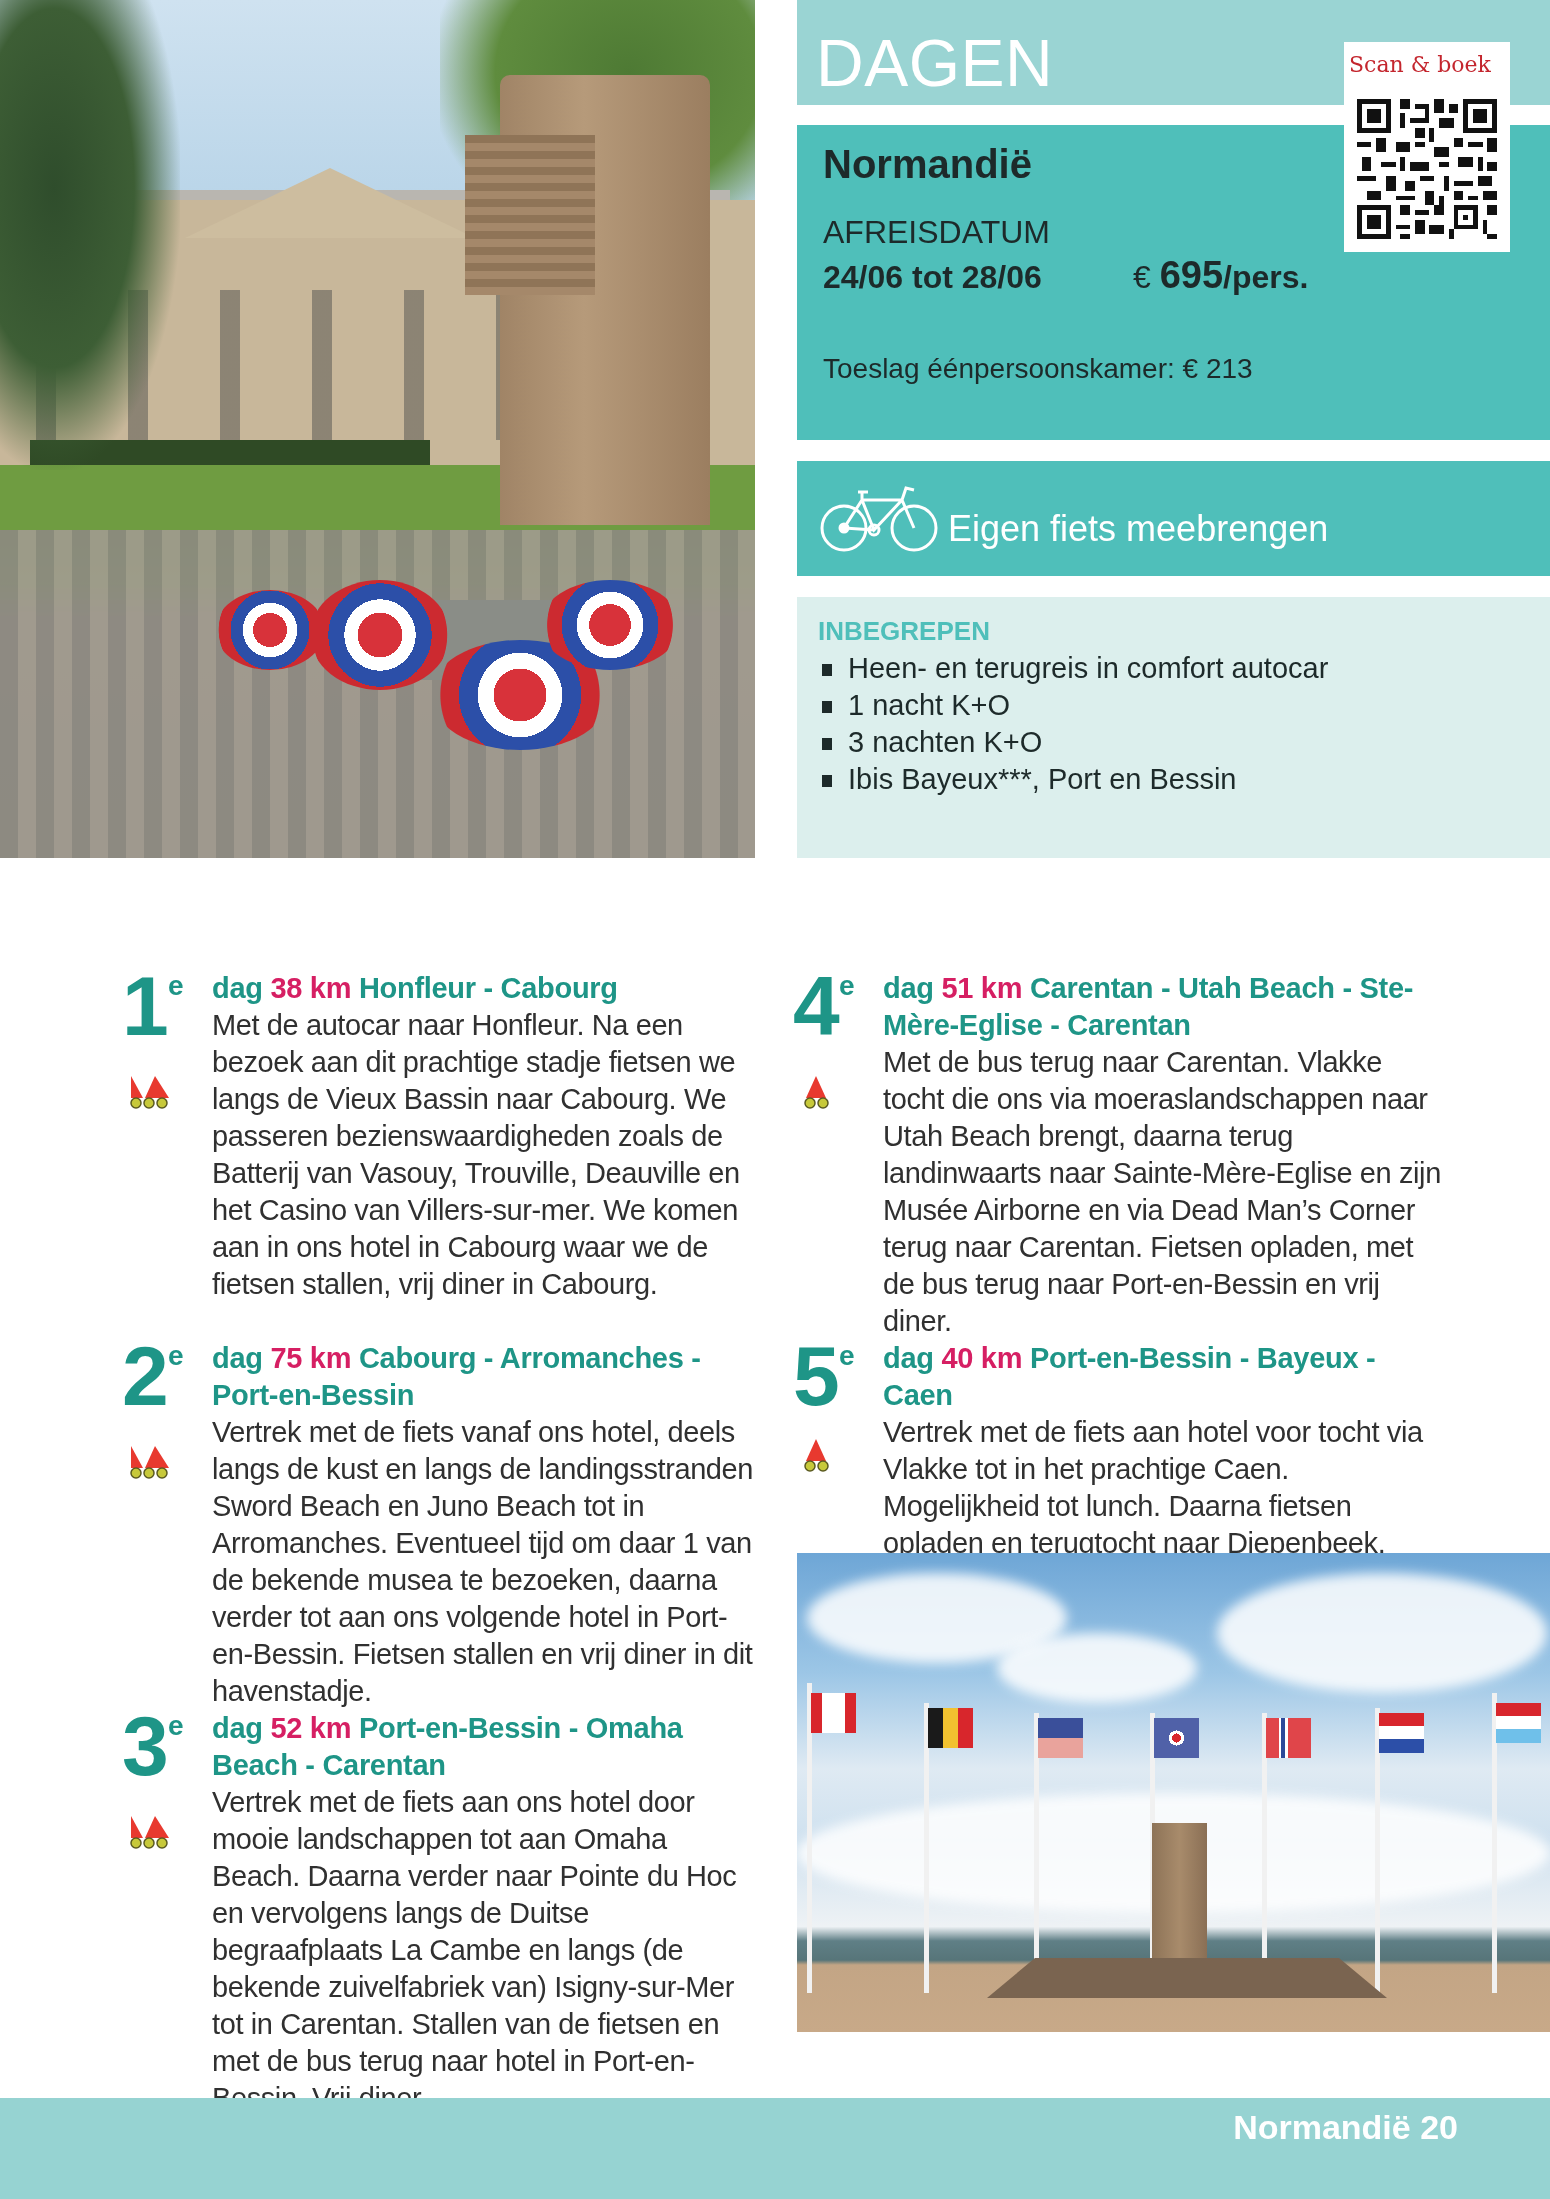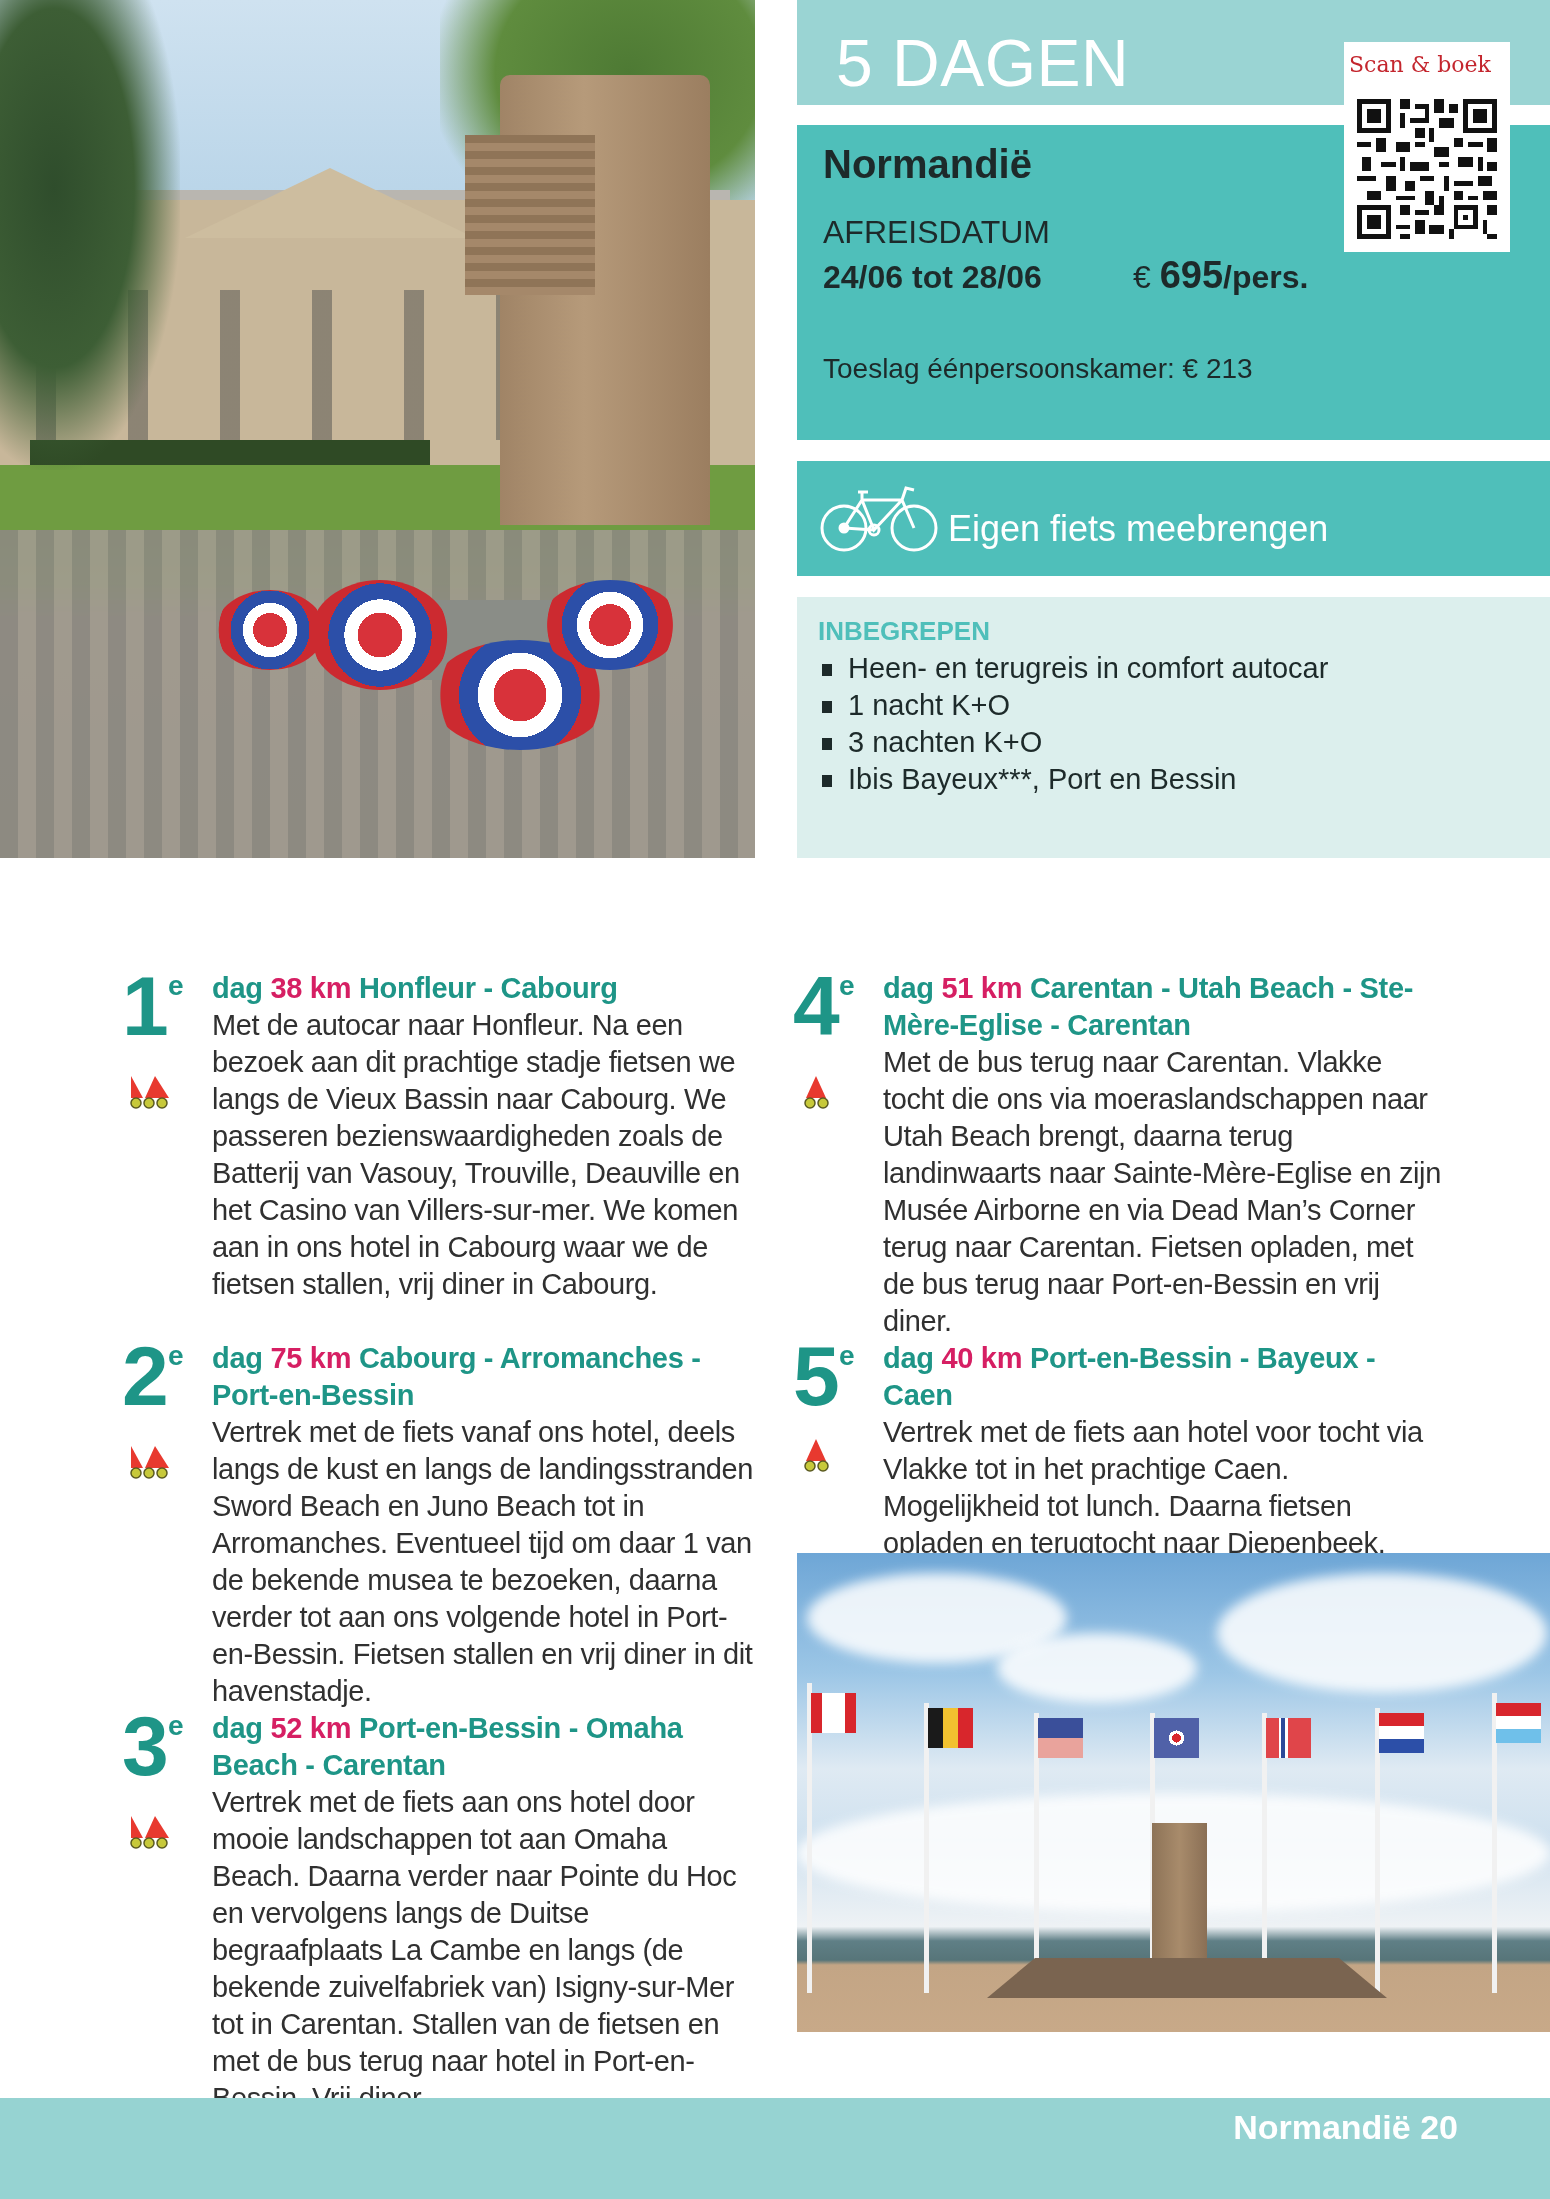--- a/index.html
+++ b/index.html
@@ -28,21 +28,21 @@
   .photo1 .hedge { position: absolute; left: 30px; top: 440px; width: 400px; height: 30px; background: #2f4a25; }
   .photo1 .cobble { position: absolute; left: 0; top: 530px; width: 755px; height: 328px;
     background: repeating-linear-gradient(90deg, #8d8a82 0 18px, #a19b90 18px 36px), #938e85; opacity: .9; }
   .photo1 .monument { position: absolute; left: 500px; top: 75px; width: 210px; height: 450px; background: linear-gradient(90deg, #a08466, #b69a7a 40%, #9b7e60); border-radius: 10px 10px 0 0; }
   .photo1 .plaque { position: absolute; left: 465px; top: 135px; width: 130px; height: 160px; background: repeating-linear-gradient(180deg, #8f7457 0 8px, #a5886a 8px 16px); }
   .photo1 .slab { position: absolute; left: 405px; top: 600px; width: 150px; height: 80px; background: #8a8d87; transform: skewX(-12deg); }
   .photo1 .wreath { position: absolute; border-radius: 50%; background: radial-gradient(circle, #d8323a 0 25%, #ffffff 25% 40%, #2c4fa8 40% 58%, #cc2a30 58% 75%, rgba(0,0,0,0) 76%); }
 
   
   .band-light { left: 797px; top: 0; width: 753px; height: 105px; background: #9ad4d3; }
-  .days-title { left: 836px; top: 30px; font-size: 66px; color: #ffffff; letter-spacing: 0.5px; line-height: 1; }
+  .days-title { left: 760px; top: 30px; font-size: 66px; color: #ffffff; letter-spacing: 0.5px; line-height: 1; }
   .info-box { left: 797px; top: 125px; width: 753px; height: 315px; background: #4fbfba; }
   .dest-title { left: 823px; top: 142px; font-size: 40px; font-weight: bold; color: #1d2a2a; }
   .dep-label { left: 823px; top: 214px; font-size: 32px; color: #1d2a2a; }
   .dep-dates { left: 823px; top: 259px; font-size: 32px; font-weight: bold; color: #1d2a2a; }
   .price { left: 1133px; top: 254px; font-size: 32px; color: #1d2a2a; }
   .price .amount { font-size: 38px; font-weight: bold; }
   .price .per { font-weight: bold; }
   .supplement { left: 823px; top: 353px; font-size: 28px; color: #1d2a2a; }
 
   .qr-box { left: 1344px; top: 42px; width: 166px; height: 210px; background: #ffffff; }

